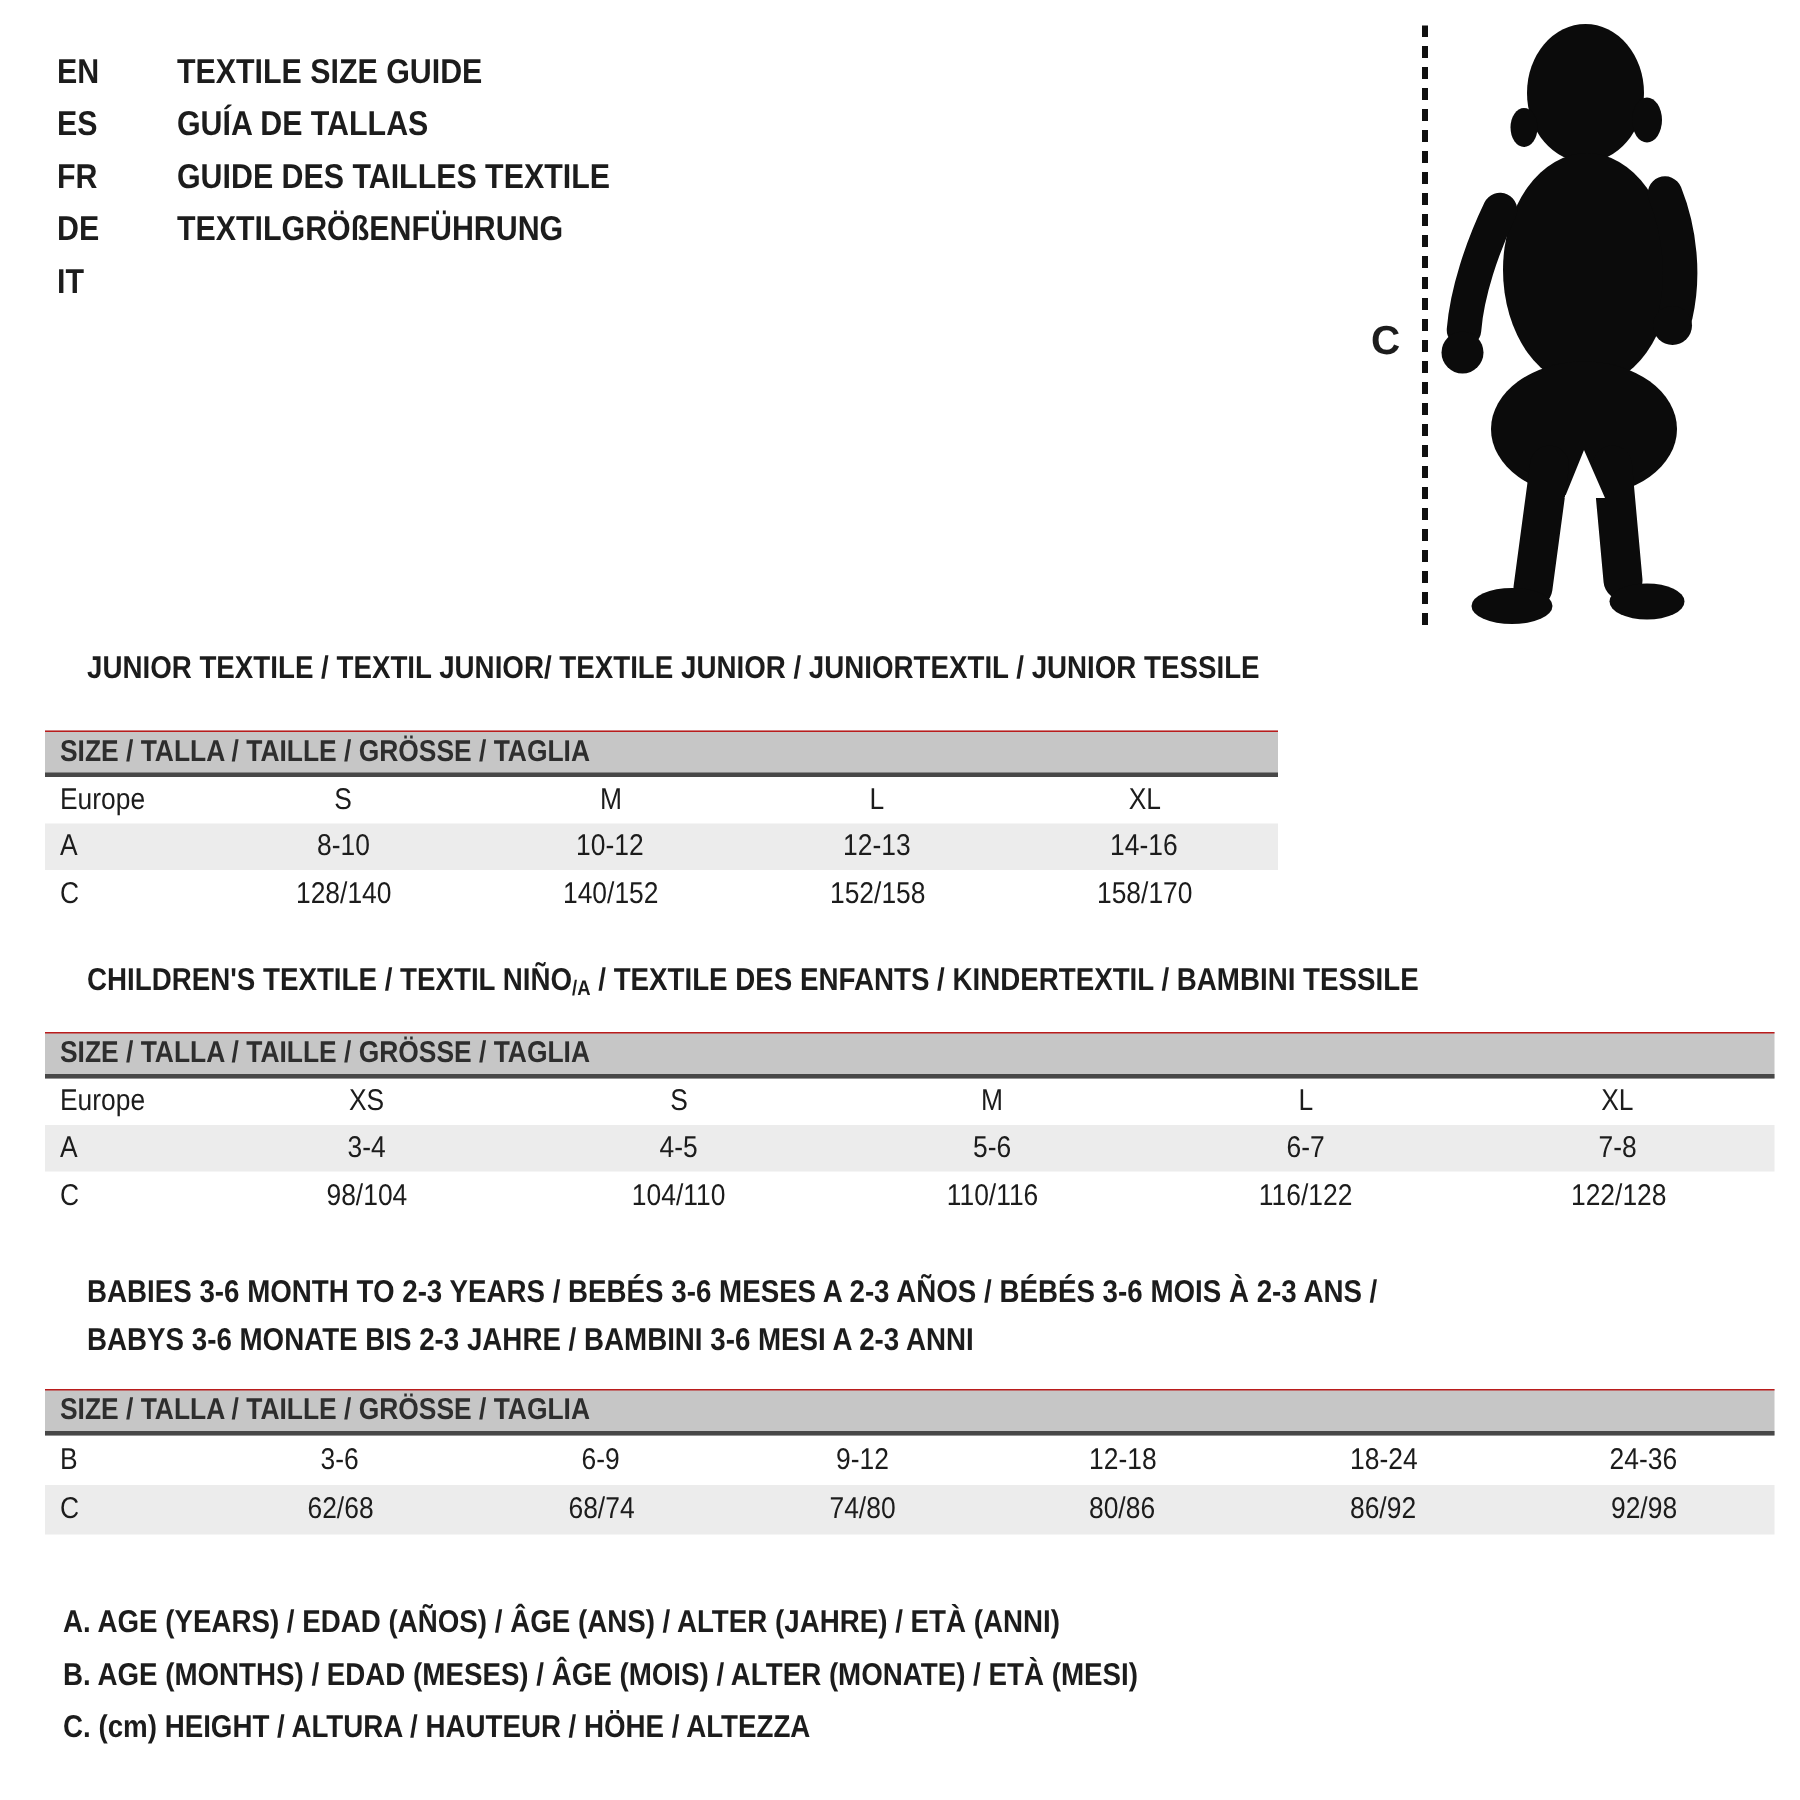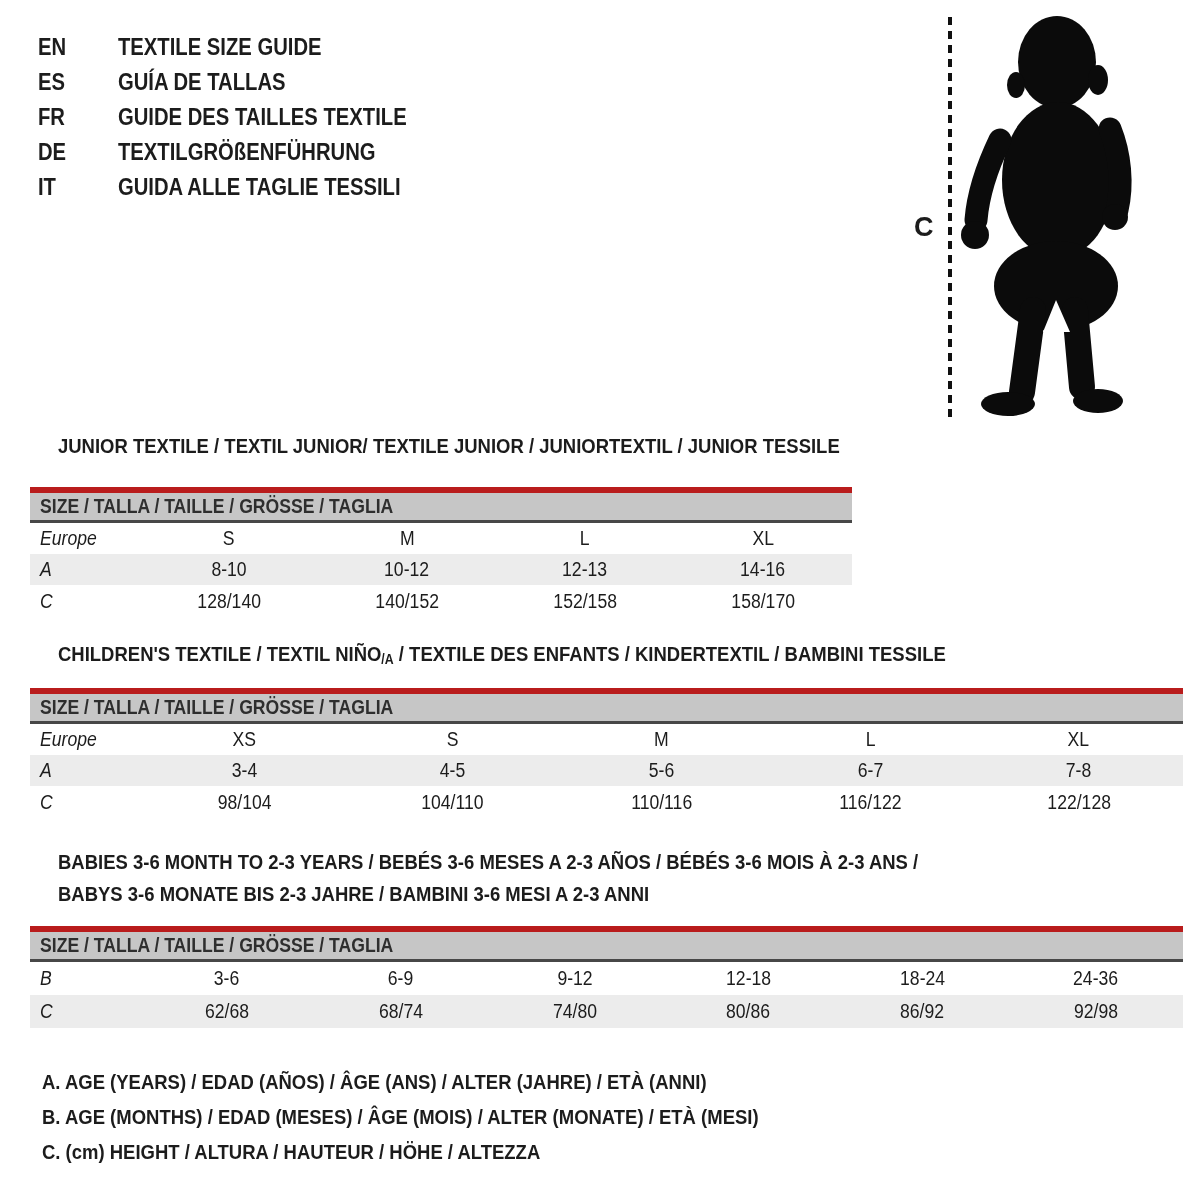--- a/index.html
+++ b/index.html
@@ -20,50 +20,49 @@
   .dashed-line{left:948px;top:17px;width:4px;height:400px;
     background:repeating-linear-gradient(to bottom,#101010 0px,#101010 8px,transparent 8px,transparent 14px);}
   .silhouette{left:960px;top:14px;}
 
   
   .sec-title{font-weight:700;font-size:21px;white-space:nowrap;margin-left:16px;}
   .subA{font-size:14px;position:relative;top:3px;font-weight:700;}
 
   
   .size-table{position:absolute;}
-  .thead{height:27px;background:#c6c6c6;border-top:6px solid #b91c1c;border-bottom:3px solid #474747;
+  .thead{height:27px;background:#c6c6c6;border-top:1px solid #b91c1c;border-bottom:3px solid #474747;
     display:flex;align-items:center;padding-left:10px;font-weight:700;font-size:20px;color:#2e2e2e;}
   .trow{display:grid;align-items:center;font-size:20px;}
   .trow.h31{height:31px;} .trow.h33{height:33px;}
   .cols4{grid-template-columns:110px repeat(4,1fr);}
   .cols5{grid-template-columns:110px repeat(5,1fr);}
   .cols6{grid-template-columns:110px repeat(6,1fr);}
   .alt{background:#ececec;}
-  .rlabel{padding-left:10px;font-style:italic;}
+  .rlabel{padding-left:10px;}
   .cell{text-align:center;}
 
   
   .footnote{font-weight:700;font-size:21px;white-space:nowrap;}
 </style>
 </head>
 <body>
 
 <div class="canvas">
 
   <div class="abs lang-block">
     <span class="lang-code"><span class="cond">EN</span></span>
     <span class="lang-label"><span class="cond">TEXTILE SIZE GUIDE</span></span>
     <span class="lang-code"><span class="cond">ES</span></span>
     <span class="lang-label"><span class="cond">GUÍA DE TALLAS</span></span>
     <span class="lang-code"><span class="cond">FR</span></span>
     <span class="lang-label"><span class="cond">GUIDE DES TAILLES TEXTILE</span></span>
     <span class="lang-code"><span class="cond">DE</span></span>
     <span class="lang-label"><span class="cond">TEXTILGRÖßENFÜHRUNG</span></span>
     <span class="lang-code"><span class="cond">IT</span></span>
-    <span class="lang-label"><span class="cond">GUIDA ALLE TAGLIE TESSILI</span></span>
   </div>
 
   <div class="abs measure-label">C</div>
   <div class="abs dashed-line"></div>
   <svg class="abs silhouette" width="190" height="415" viewBox="0 0 190 415" aria-hidden="true">
     <g fill="#0b0b0b" stroke="none">
       <ellipse cx="97" cy="48" rx="39" ry="46"></ellipse>
       <ellipse cx="56" cy="71" rx="9" ry="13"></ellipse>
       <ellipse cx="138" cy="66" rx="10" ry="15"></ellipse>
       <ellipse cx="98" cy="166" rx="56" ry="78"></ellipse>

